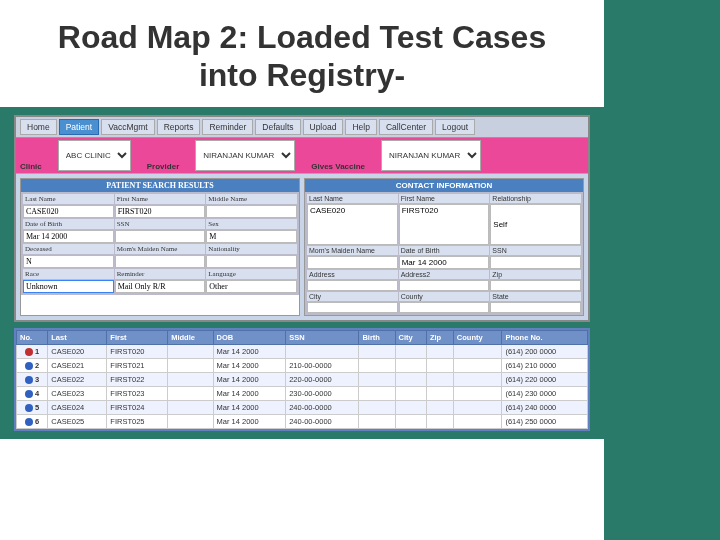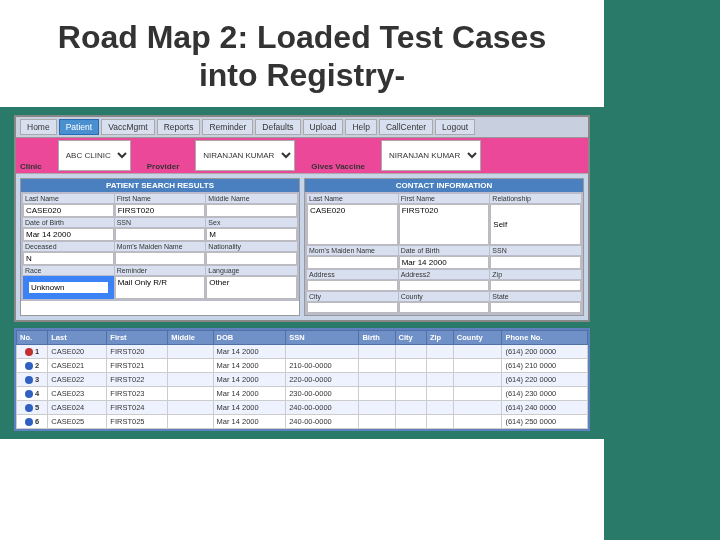--- a/index.html
+++ b/index.html
@@ -98,20 +98,21 @@
       padding: 4px;
       background: #c8d4e8;
     }
 
     
     .patient-section {
       flex: 1;
       background: white;
       border: 1px solid #999;
       margin-right: 4px;
+      font-family: Liberation Serif, serif;
     }
     .contact-section {
       flex: 1;
       background: #ef4444;
       border: 1px solid #999;
     }
 
     .section-header {
       background: #4a80c0;
       color: white;
@@ -232,21 +233,21 @@
             <div style="background:#d8e0f0;padding:1px 2px;font-size:7px;color:#333;">Nationality</div>
 
             <div style="background:white;padding:1px 2px;font-size:8px;border:1px solid #bbb;min-height:11px;">N</div>
             <div style="background:white;padding:1px 2px;font-size:8px;border:1px solid #bbb;min-height:11px;"></div>
             <div style="background:white;padding:1px 2px;font-size:8px;border:1px solid #bbb;min-height:11px;"></div>
 
             <div style="background:#d8e0f0;padding:1px 2px;font-size:7px;color:#333;">Race</div>
             <div style="background:#d8e0f0;padding:1px 2px;font-size:7px;color:#333;">Reminder</div>
             <div style="background:#d8e0f0;padding:1px 2px;font-size:7px;color:#333;">Language</div>
 
-            <div style="background:white;padding:1px 2px;font-size:8px;border:6px solid #3b82f6;min-height:11px;">Unknown</div>
+            <div style="background:white;padding:1px 2px;font-size:8px;border:1px solid #3b82f6;min-height:11px;">Unknown</div>
             <div style="background:white;padding:1px 2px;font-size:8px;border:1px solid #bbb;min-height:11px;">Mail Only R/R</div>
             <div style="background:white;padding:1px 2px;font-size:8px;border:1px solid #bbb;min-height:11px;">Other</div>
           </div>
         </div>
 
         <div class="contact-section">
           <div class="section-header">CONTACT INFORMATION</div>
           <div style="display:grid;grid-template-columns:1fr 1fr 1fr;gap:1px;padding:2px;background:#bbc;">
 
             <div style="background:#d8e0f0;padding:1px 2px;font-size:7px;color:#333;">Last Name</div>

